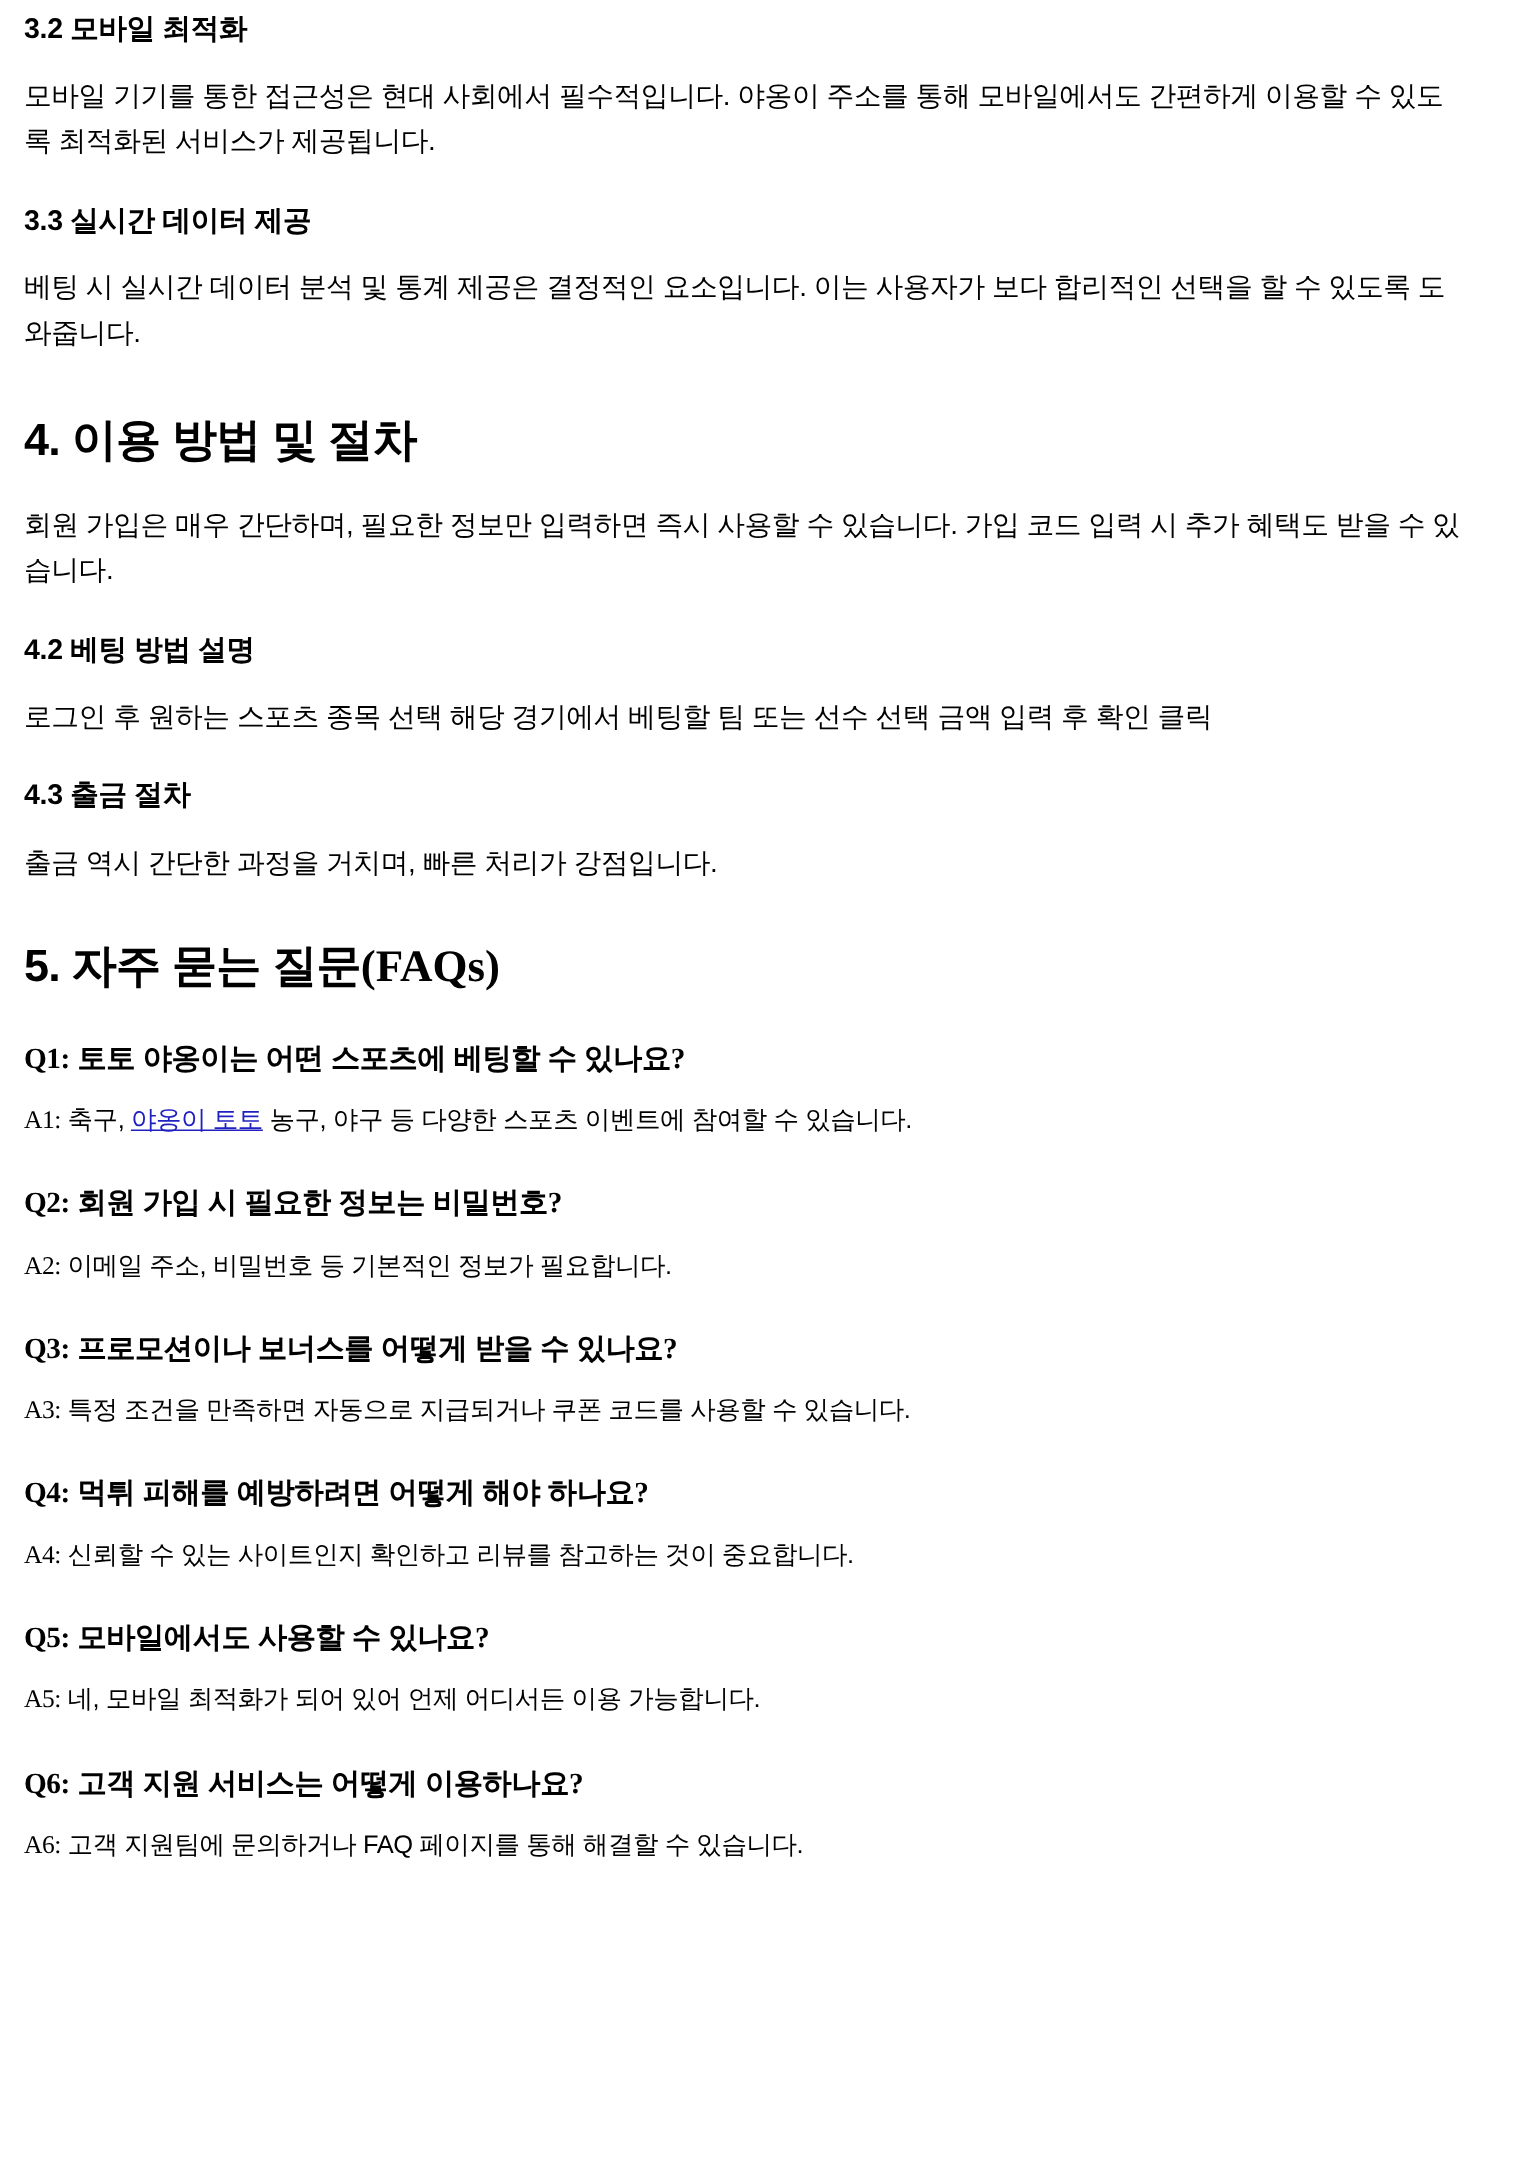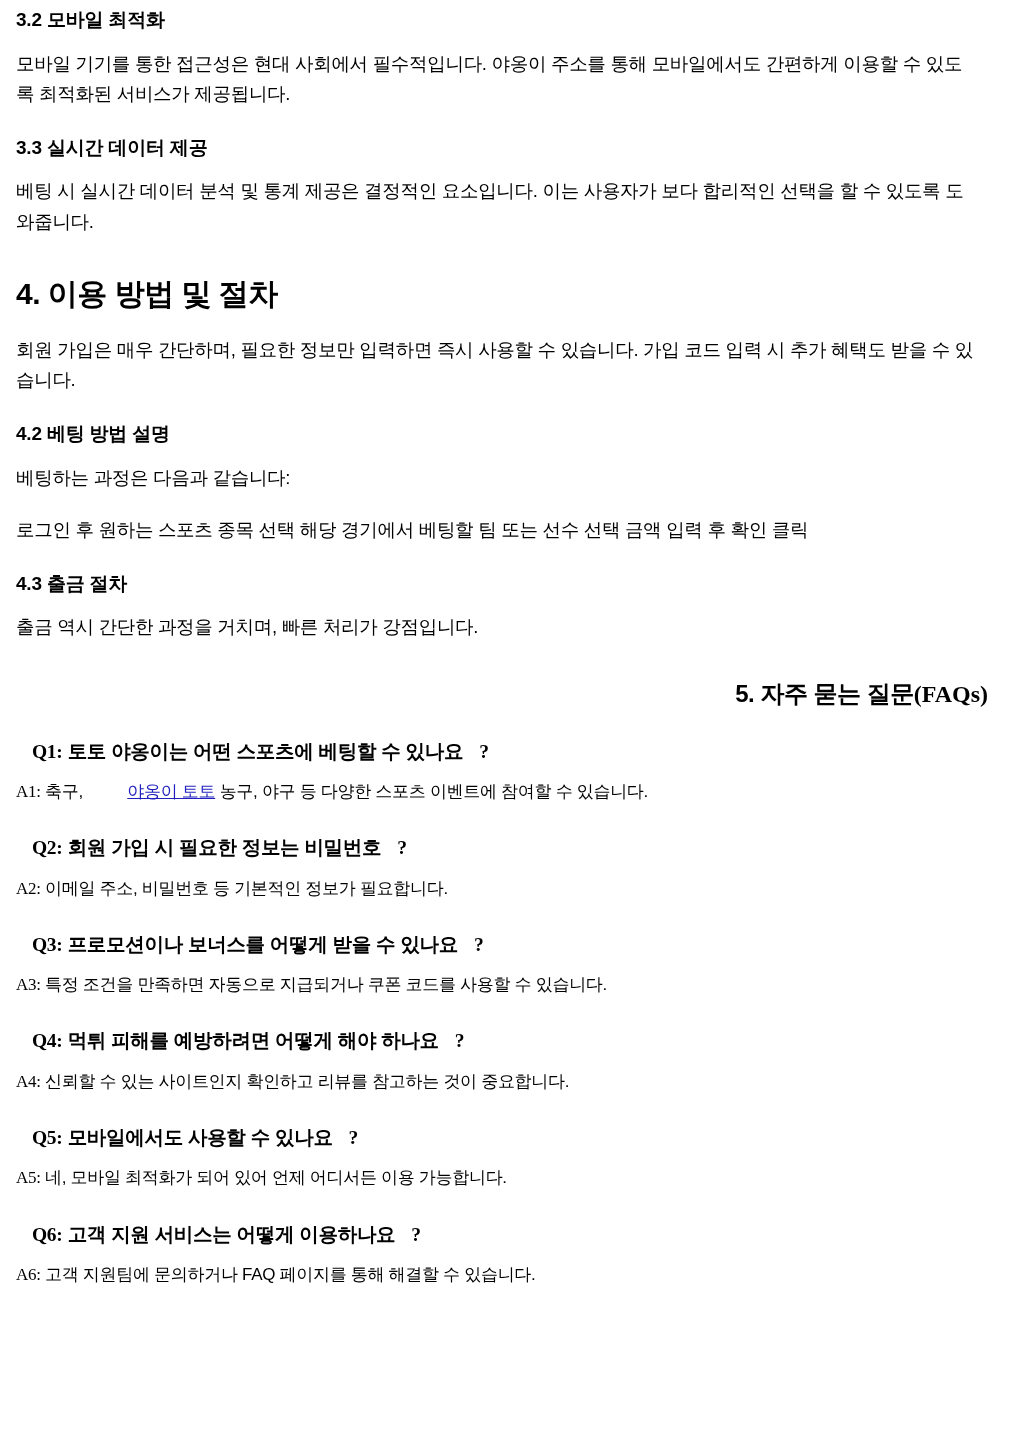--- a/index.html
+++ b/index.html
@@ -29,25 +29,24 @@
   h1.main-h {
     font-family: "Liberation Sans", sans-serif;
     font-size: 30px;
     font-weight: bold;
     line-height: 1.25;
     margin: 38px 0 22px 0;
     letter-spacing: -0.5px;
   }
   h1.faq-h {
     font-family: "Liberation Serif", serif;
-    font-size: 24px;
+    font-size: 30px;
     font-weight: bold;
     line-height: 1.25;
     margin: 36px 0 22px 0;
-    text-align: right;
   }
   h1.faq-h .kr {
     font-family: "Liberation Sans", sans-serif;
     letter-spacing: -0.5px;
   }
   p.body-t {
     font-family: "Liberation Sans", sans-serif;
     font-size: 18.5px;
     line-height: 1.65;
     margin: 0 12px 26px 0;
@@ -59,55 +58,52 @@
   h3.q-h {
     font-family: "Liberation Sans", sans-serif;
     font-size: 19.5px;
     font-weight: bold;
     line-height: 1.3;
     margin: 30px 0 14px 0;
     letter-spacing: -0.3px;
   }
   h3.q-h .qlabel {
     font-family: "Liberation Serif", serif;
-    margin-left: 16px;
   }
   p.a-t {
     font-family: "Liberation Sans", sans-serif;
     font-size: 17px;
     line-height: 1.6;
     margin: 0 0 4px 0;
     letter-spacing: -0.3px;
   }
   p.a-t .alabel {
     font-family: "Liberation Serif", serif;
   }
   a.inline-link {
     color: #2020c0;
     text-decoration: underline;
-    margin-left: 40px;
   }
 </style>
 </head>
 <body>
 
 <div class="page">
 
   <h2 class="sec-h">3.2 모바일 최적화</h2>
   <p class="body-t">모바일 기기를 통한 접근성은 현대 사회에서 필수적입니다. 야옹이 주소를 통해 모바일에서도 간편하게 이용할 수 있도록 최적화된 서비스가 제공됩니다.</p>
 
   <h2 class="sec-h">3.3 실시간 데이터 제공</h2>
   <p class="body-t">베팅 시 실시간 데이터 분석 및 통계 제공은 결정적인 요소입니다. 이는 사용자가 보다 합리적인 선택을 할 수 있도록 도와줍니다.</p>
 
   <h1 class="main-h">4. 이용 방법 및 절차</h1>
 
   <p class="body-t">회원 가입은 매우 간단하며, 필요한 정보만 입력하면 즉시 사용할 수 있습니다. 가입 코드 입력 시 추가 혜택도 받을 수 있습니다.</p>
 
   <h2 class="sec-h">4.2 베팅 방법 설명</h2>
-  <p class="body-t snug">베팅하는 과정은 다음과 같습니다:</p>
   <p class="body-t">로그인 후 원하는 스포츠 종목 선택 해당 경기에서 베팅할 팀 또는 선수 선택 금액 입력 후 확인 클릭</p>
 
   <h2 class="sec-h">4.3 출금 절차</h2>
   <p class="body-t">출금 역시 간단한 과정을 거치며, 빠른 처리가 강점입니다.</p>
 
   <h1 class="faq-h"><span class="kr">5. 자주 묻는 질문</span><span>(FAQs)</span></h1>
 
   <h3 class="q-h"><span class="qlabel">Q1:</span><span> 토토 야옹이는 어떤 스포츠에 베팅할 수 있나요</span><span class="qlabel">?</span></h3>
   <p class="a-t"><span class="alabel">A1:</span><span> 축구, </span><a class="inline-link" href="#">야옹이 토토</a><span> 농구, 야구 등 다양한 스포츠 이벤트에 참여할 수 있습니다.</span></p>
 

